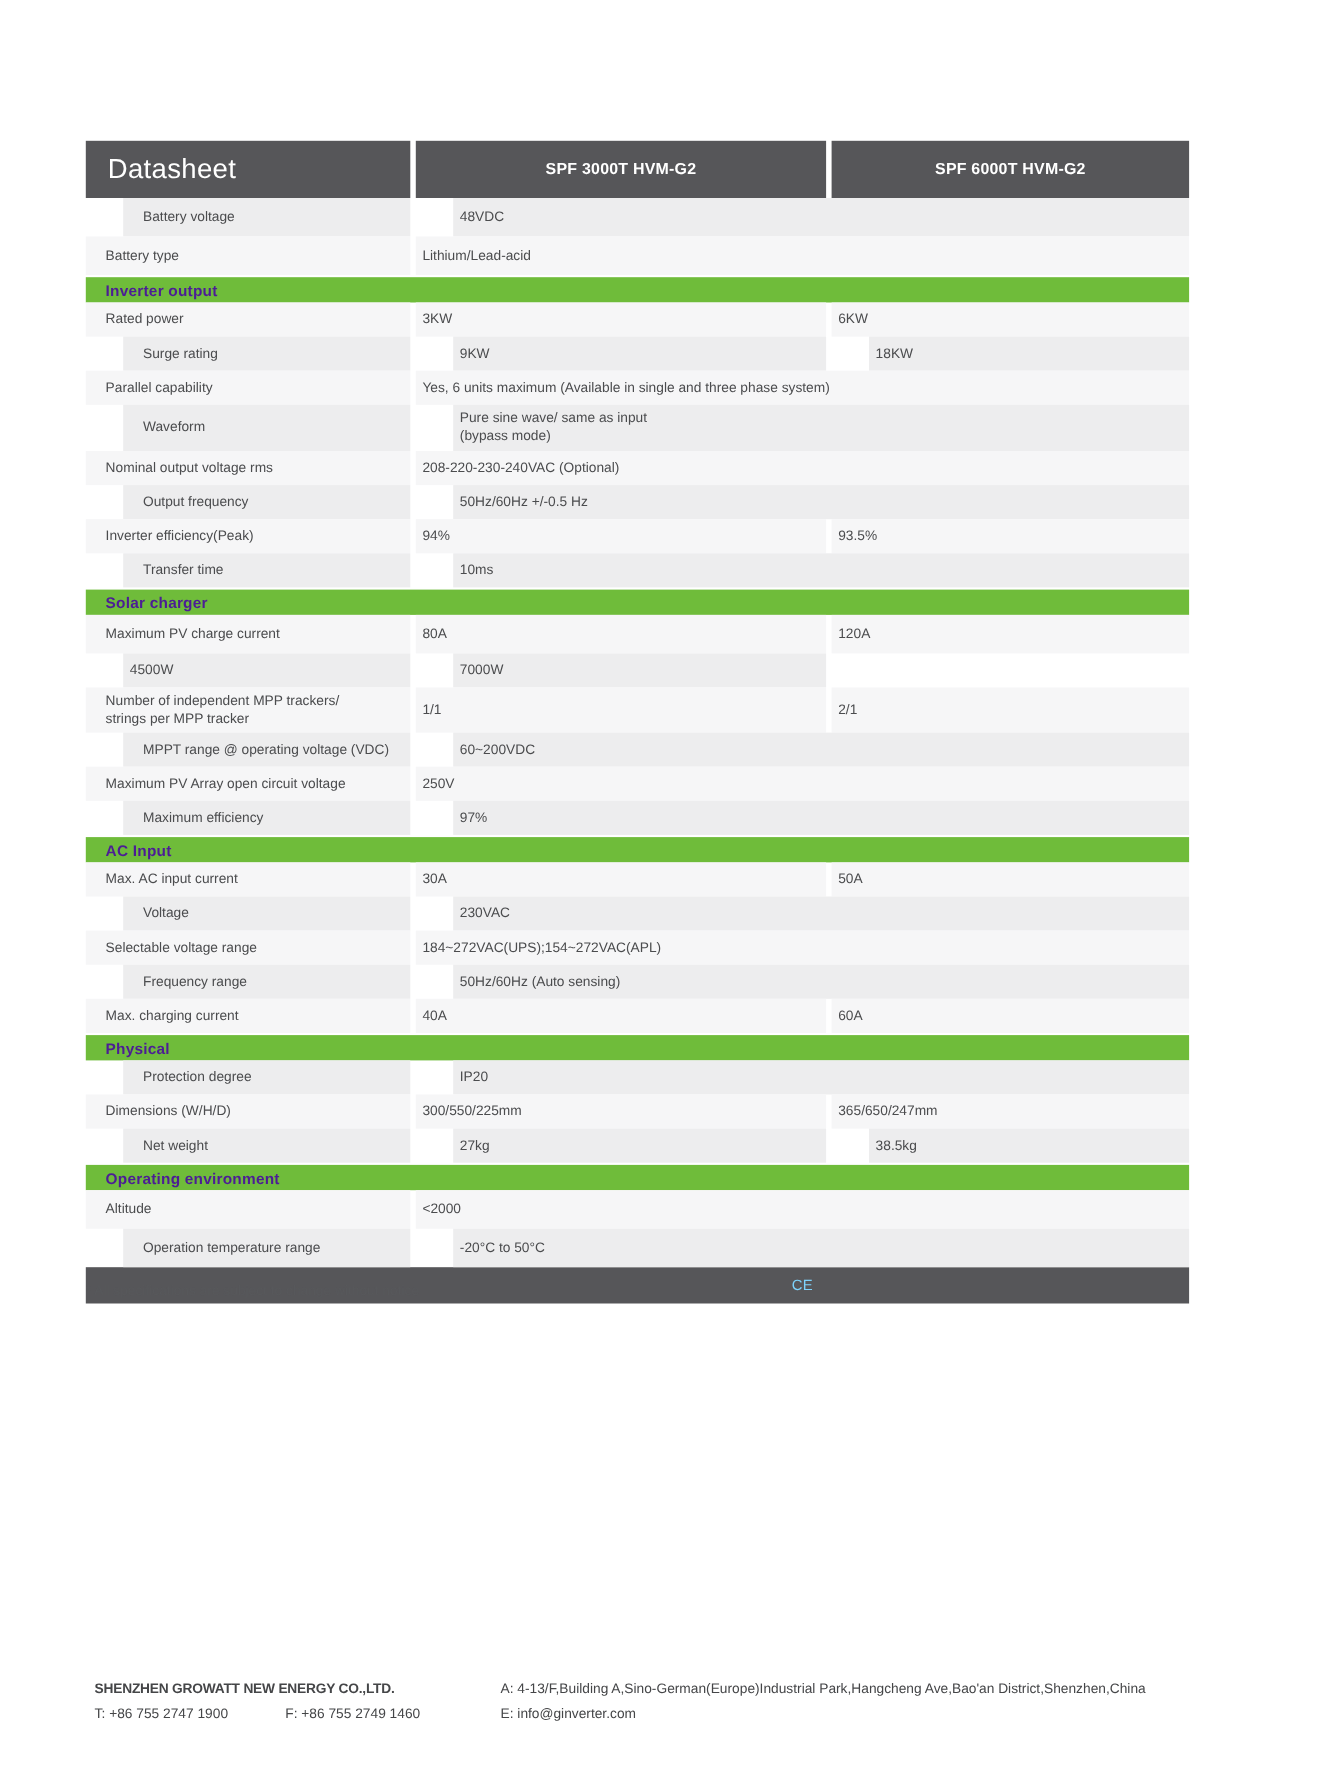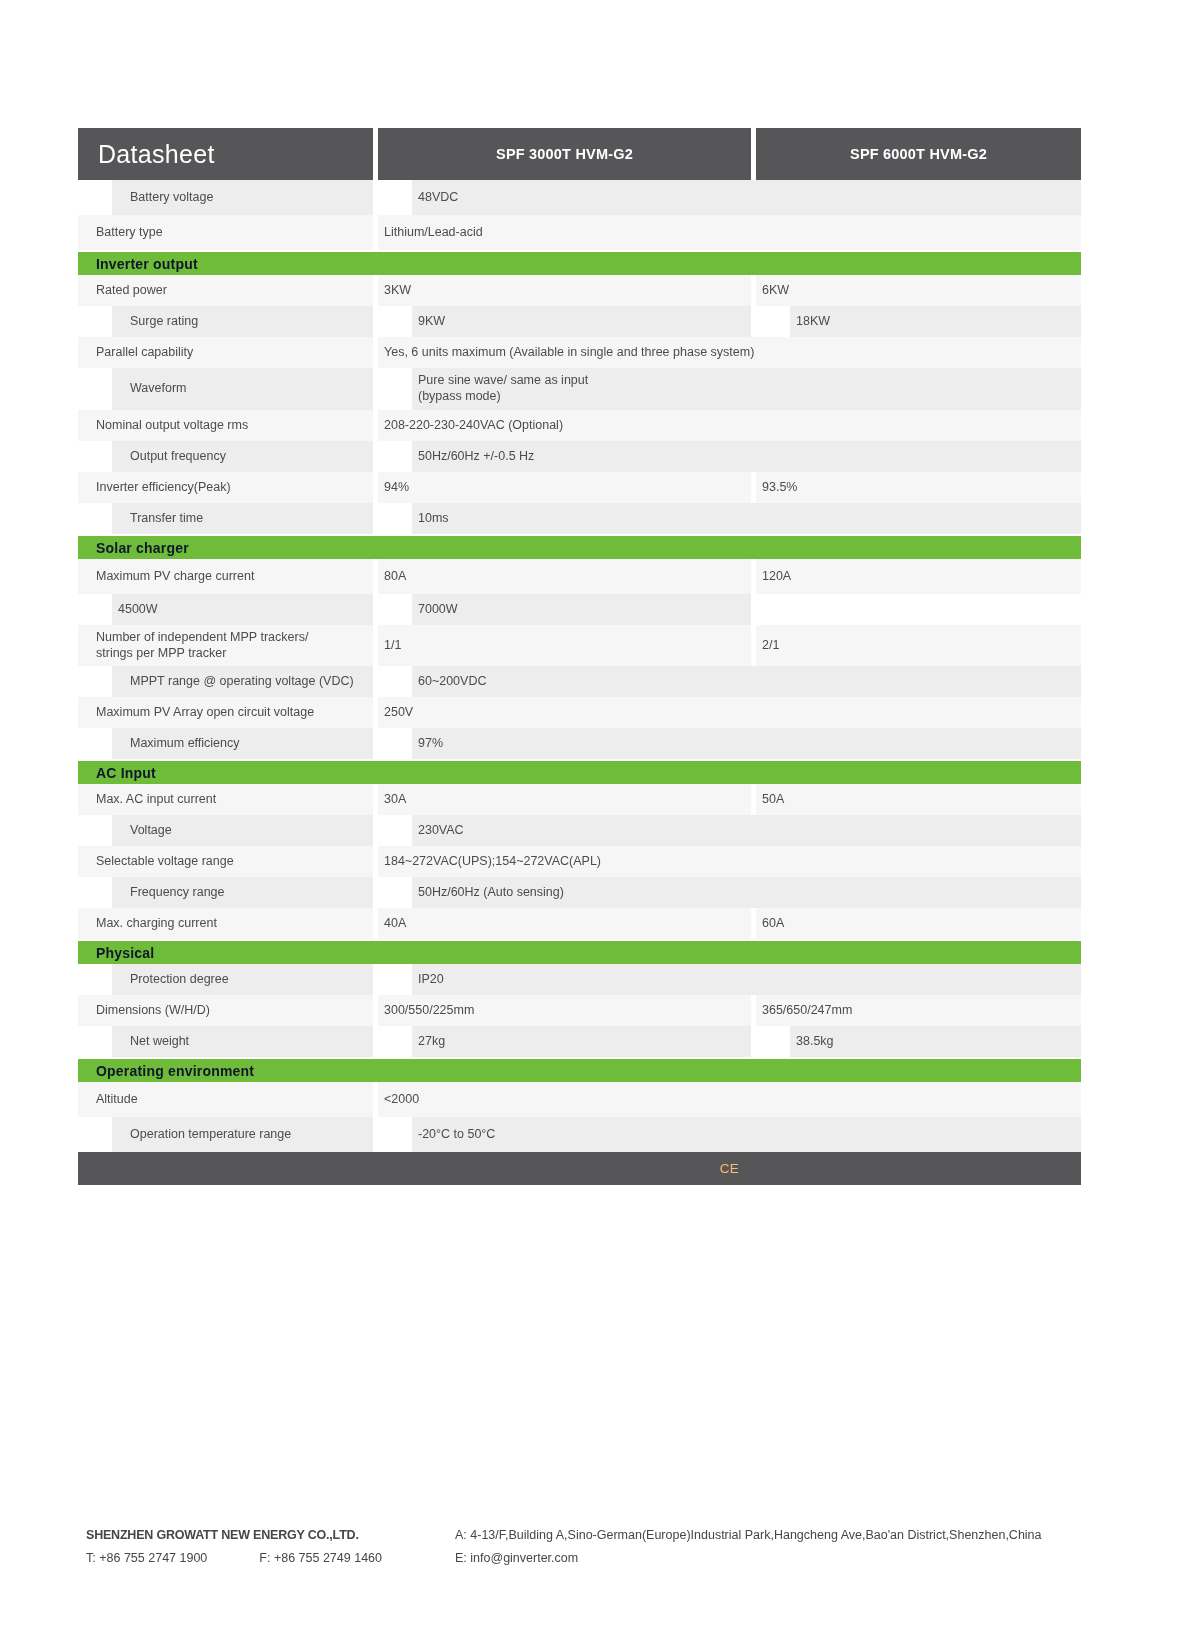--- a/index.html
+++ b/index.html
@@ -26,37 +26,37 @@
     column-gap:5px;
   }
   
   .thead{height:52px;}
   .hcell{background:var(--dark);color:#ffffff;display:flex;align-items:center;}
   .title-cell{font-size:25px;padding-left:20px;letter-spacing:.3px;font-weight:400;}
   .col-head{justify-content:center;font-weight:bold;font-size:14.5px;letter-spacing:.2px;text-align:center;}
   
   .section-bar{
     height:23px;margin-top:2px;
-    background:var(--green);color:#0f172a;
+    background:var(--green);color:#4c1d95;
     font-weight:bold;font-size:14px;letter-spacing:.2px;
     display:flex;align-items:center;padding-left:18px;
   }
   
   .row{min-height:31px;}
   .row .cell{display:flex;flex-direction:column;justify-content:center;font-size:12.5px;line-height:1.25;}
   .cell-label{align-items:flex-start;padding:5px 8px 5px 18px;text-align:left;}
   .cell-val{align-items:flex-start;text-align:center;padding:5px 6px;}
   .span-val{grid-column:2/4;}
   .shade-gray .cell{background:var(--gray);margin-left:34px;}
   .shade-white .cell{background:var(--white-row);}
   .row-tall{min-height:42px;}
   .row-first{min-height:35px;}
   
   .ce-row{height:33px;background:var(--dark);}
-  .ce-row .cell{display:flex;align-items:center;justify-content:center;color:#fdba74;font-size:13.5px;letter-spacing:.3px;}
+  .ce-row .cell{display:flex;align-items:center;justify-content:center;color:#7dd3fc;font-size:13.5px;letter-spacing:.3px;}
   
   .note{
     position:absolute;left:78px;top:1166px;
     font-size:12.5px;color:#57585B;
   }
   
   .footer{
     position:absolute;left:86px;top:1524px;width:1044px;
     display:flex;align-items:flex-start;
     font-size:12.5px;color:#454648;line-height:23px;

